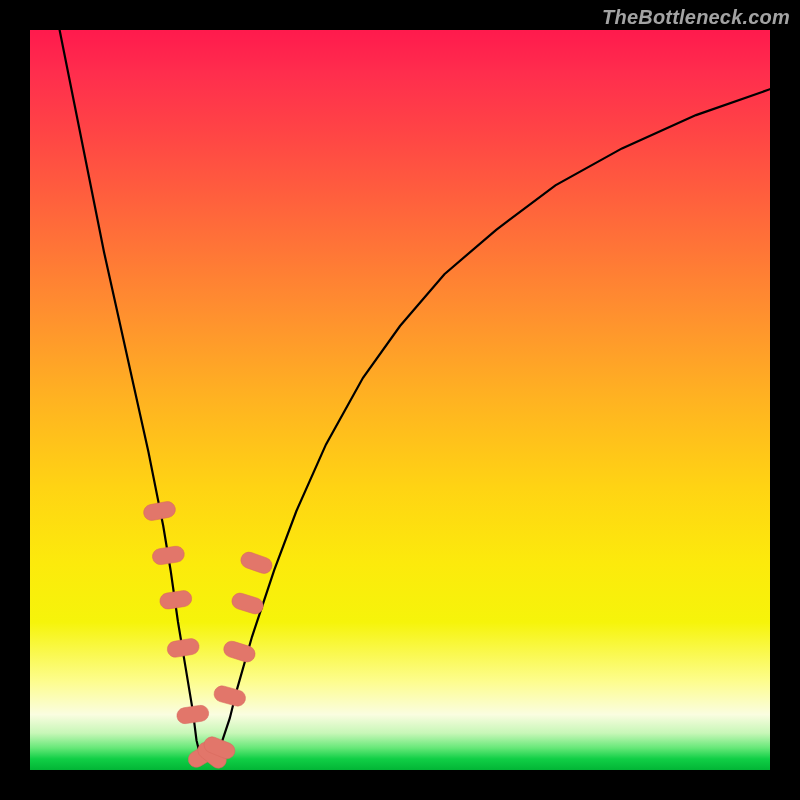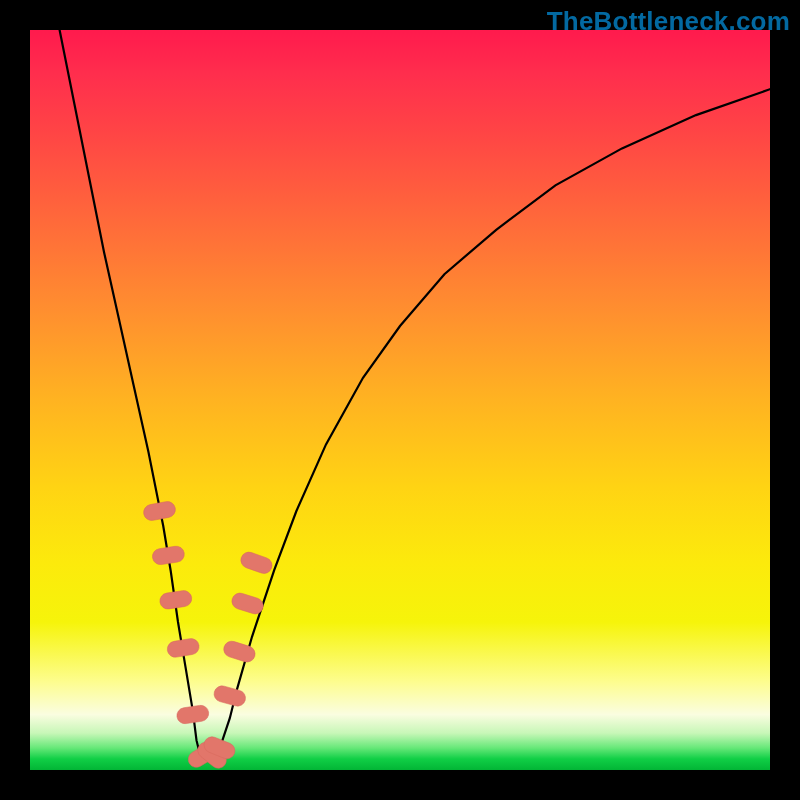--- a/index.html
+++ b/index.html
@@ -44,25 +44,26 @@
       #c8f7b8 95%,
       #67e879 97%,
       #10cf46 98.5%,
       #02b535 100%
     );
   }
   .watermark {
     position: absolute;
     top: 6px;
     right: 10px;
-    color: #0369a1;
-    font-size: 26px;
+    color: #a3a3a3;
+    font-size: 20px;
     font-weight: 600;
     letter-spacing: 0.2px;
     user-select: none;
+    font-style: italic;
   }
   svg.curve {
     position: absolute;
     left: 0; top: 0;
     width: 740px;
     height: 740px;
     overflow: visible;
   }
   .curve-path {
     fill: none;

